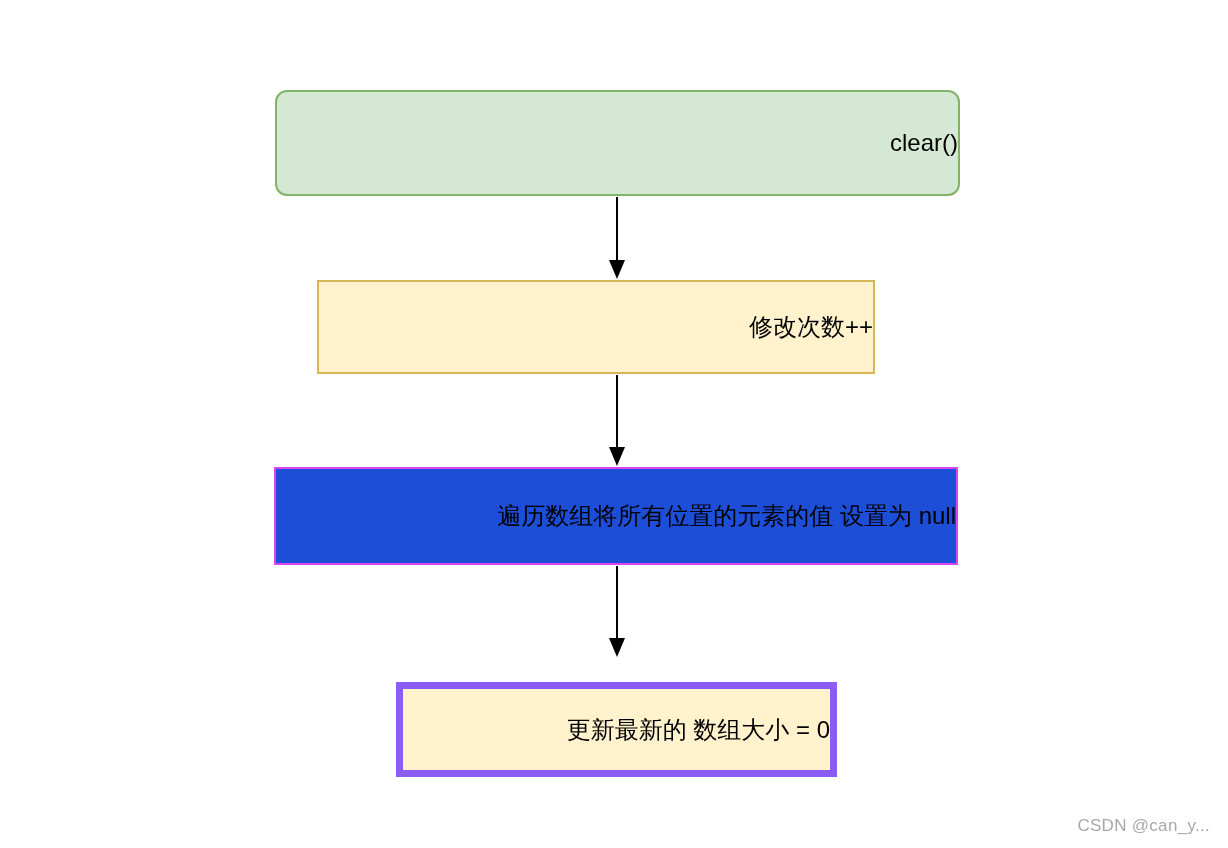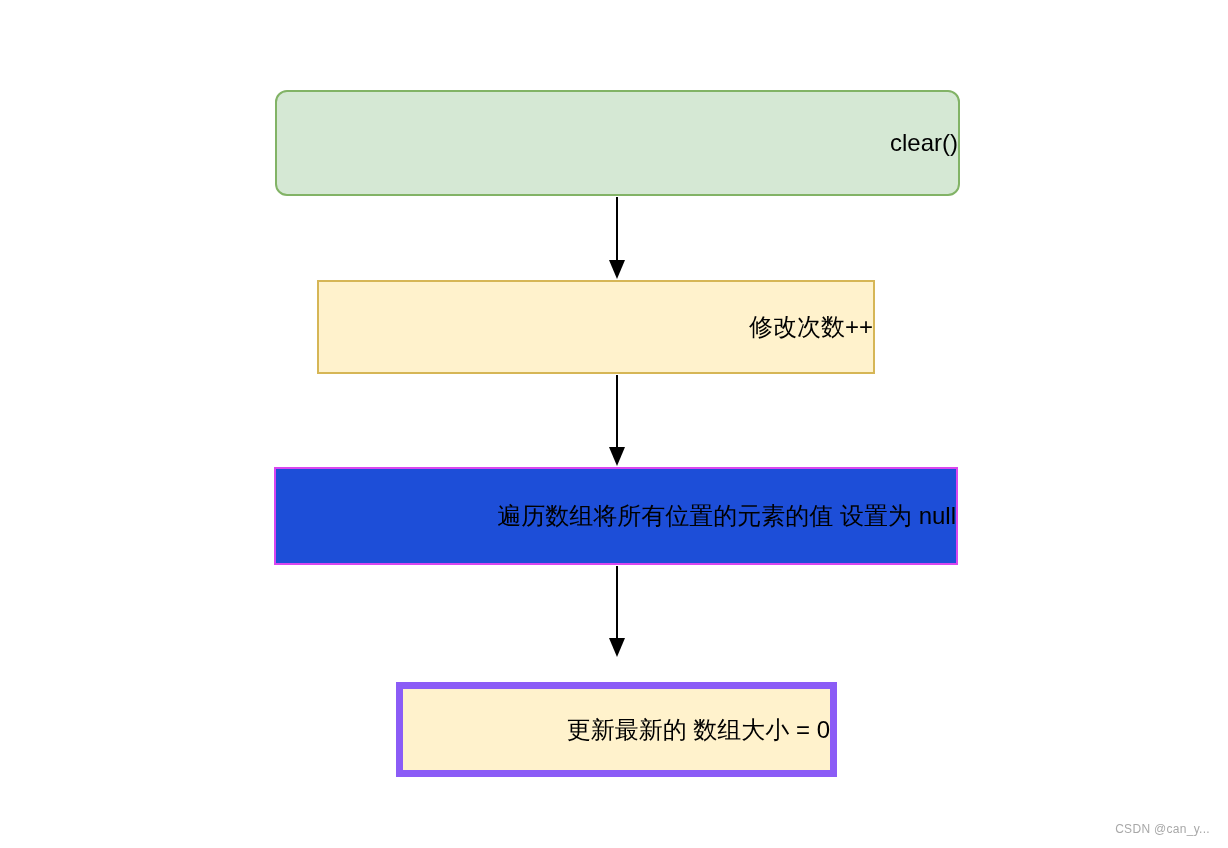--- a/index.html
+++ b/index.html
@@ -65,21 +65,21 @@
     left: 0;
     top: 0;
     width: 1228px;
     height: 848px;
     pointer-events: none;
   }
   .watermark {
     position: absolute;
     right: 18px;
     bottom: 12px;
-    font-size: 12px;
+    font-size: 17px;
     color: #a8a8a8;
     letter-spacing: 0.3px;
   }
 </style>
 </head>
 <body>
 
 <div class="canvas">
 
   <svg class="edges-layer" width="1228" height="848" viewBox="0 0 1228 848" xmlns="http://www.w3.org/2000/svg">

